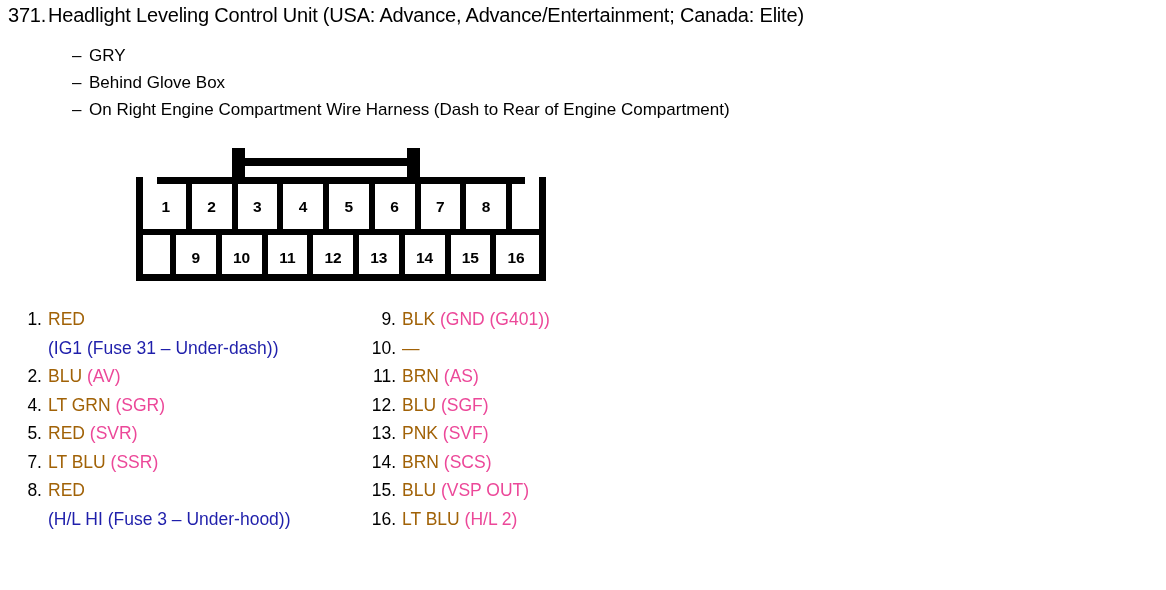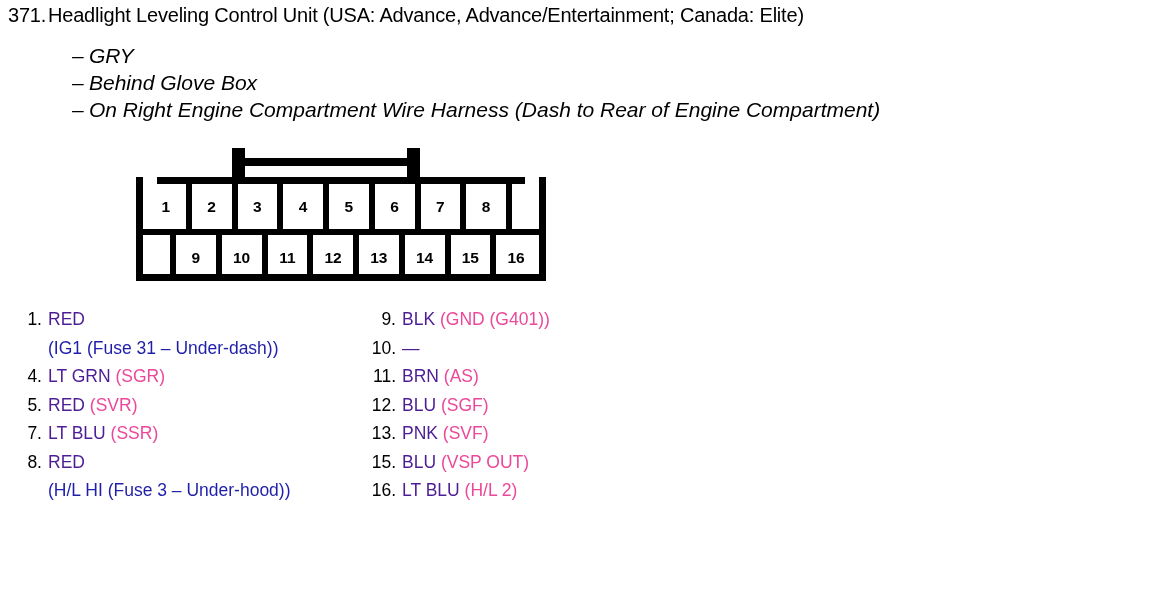--- a/index.html
+++ b/index.html
@@ -34,24 +34,23 @@
     width: 40px;
   }
 
   .sublist {
     position: absolute;
     left: 72px;
     top: 42px;
     width: 1060px;
   }
   .sub-line {
-    font-size: 21px;
+    font-size: 17px;
     line-height: 27px;
     white-space: nowrap;
-    font-style: italic;
   }
   .sub-line .dash {
     display: inline-block;
     width: 17px;
   }
 
   
   .connector {
     position: absolute;
     left: 136px;
@@ -156,21 +155,21 @@
     line-height: 28.5px;
     white-space: nowrap;
   }
   .pin-entry .idx {
     display: inline-block;
     width: 34px;
     text-align: right;
     margin-right: 6px;
   }
   .pin-entry .color {
-    color: #4c1d95;
+    color: #a16207;
   }
   .pin-entry .circuit {
     color: #ec4899;
   }
   .pin-entry .wrap {
     display: block;
     padding-left: 40px;
     color: #1f1fab;
   }
 </style>
@@ -217,26 +216,28 @@
       <div class="cell" style="flex: 1 1 0px;">12</div>
       <div class="cell" style="flex: 1 1 0px; text-align: center;">13</div>
       <div class="cell" style="flex: 1 1 0px;">14</div>
       <div class="cell" style="flex: 1 1 0px;">15</div>
       <div class="cell" style="flex: 1 1 0px;">16</div>
     </div>
 </div>
 
 <div class="pinlist col-left" id="pin-list-left">
     <div class="pin-entry"><span class="idx">1.</span><span class="color">RED</span><span class="wrap">(IG1 (Fuse 31 – Under-dash))</span></div>
+    <div class="pin-entry"><span class="idx">2.</span><span class="color">BLU</span> <span class="circuit">(AV)</span></div>
     <div class="pin-entry"><span class="idx">4.</span><span class="color">LT GRN</span> <span class="circuit">(SGR)</span></div>
     <div class="pin-entry"><span class="idx">5.</span><span class="color">RED</span> <span class="circuit">(SVR)</span></div>
     <div class="pin-entry"><span class="idx">7.</span><span class="color">LT BLU</span> <span class="circuit">(SSR)</span></div>
     <div class="pin-entry"><span class="idx">8.</span><span class="color">RED</span><span class="wrap">(H/L HI (Fuse 3 – Under-hood))</span></div>
   </div>
 <div class="pinlist col-right" id="pin-list-right">
     <div class="pin-entry"><span class="idx">9.</span><span class="color">BLK</span> <span class="circuit">(GND (G401))</span></div>
     <div class="pin-entry"><span class="idx">10.</span><span class="color">—</span></div>
     <div class="pin-entry"><span class="idx">11.</span><span class="color">BRN</span> <span class="circuit">(AS)</span></div>
     <div class="pin-entry"><span class="idx">12.</span><span class="color">BLU</span> <span class="circuit">(SGF)</span></div>
     <div class="pin-entry"><span class="idx">13.</span><span class="color">PNK</span> <span class="circuit">(SVF)</span></div>
+    <div class="pin-entry"><span class="idx">14.</span><span class="color">BRN</span> <span class="circuit">(SCS)</span></div>
     <div class="pin-entry"><span class="idx">15.</span><span class="color">BLU</span> <span class="circuit">(VSP OUT)</span></div>
     <div class="pin-entry"><span class="idx">16.</span><span class="color">LT BLU</span> <span class="circuit">(H/L 2)</span></div>
   </div>
 
 </body></html>

